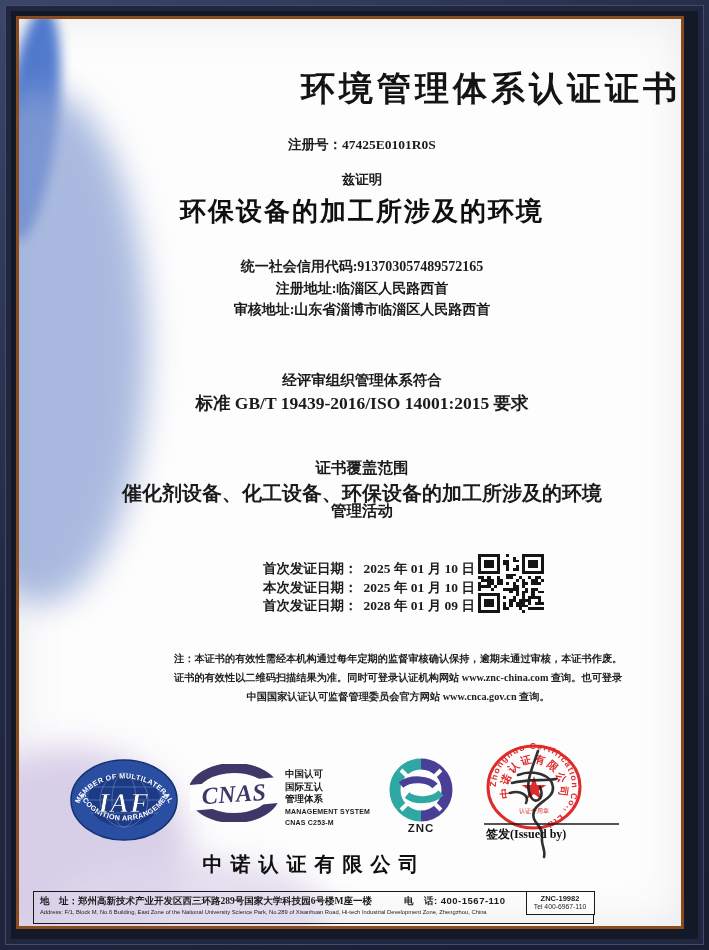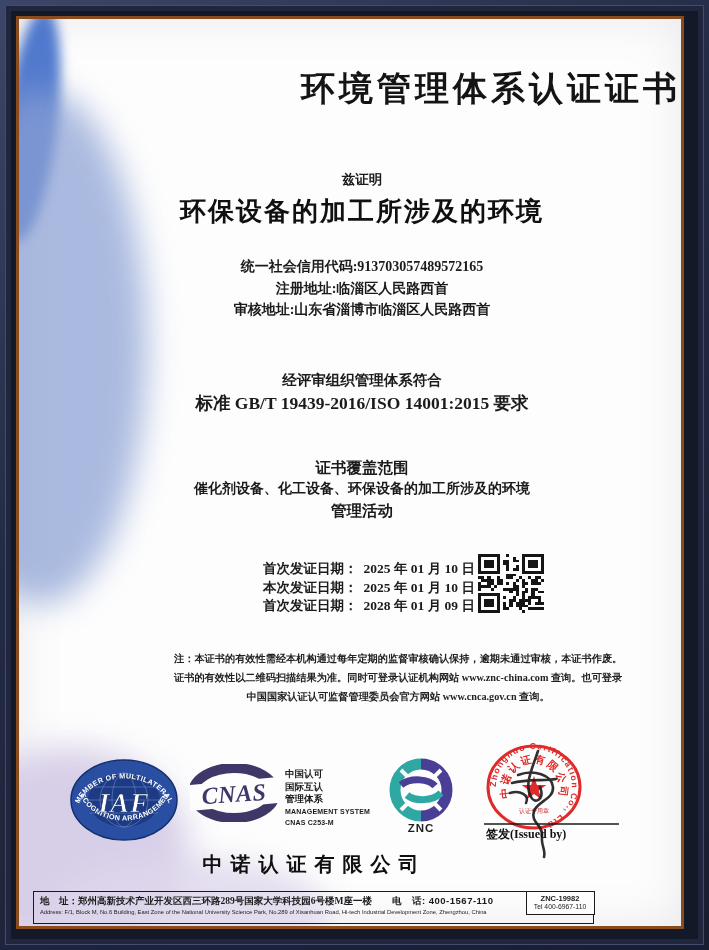--- a/index.html
+++ b/index.html
@@ -28,21 +28,21 @@
   .title       { top:47px;  font-size:34px; font-weight:700; letter-spacing:4px; color:#141414;text-align:right; }
   .reg-line    { top:117px; font-size:13.5px; font-weight:700; }
   .certify     { top:152px; font-size:13.5px; font-weight:700; }
   .company     { top:175px; font-size:26px; font-weight:700; letter-spacing:2px; color:#101010; }
   .credit      { top:239px; font-size:14px; font-weight:700; }
   .regaddr     { top:261px; font-size:14px; font-weight:700; }
   .auditaddr   { top:282px; font-size:14px; font-weight:700; }
   .conformity  { top:352px; font-size:14.5px; font-weight:700; }
   .standard    { top:372px; font-size:17.5px; font-weight:700; }
   .scope-t     { top:439px; font-size:15.5px; font-weight:700; }
-  .scope-1     { top:461px; font-size:14px; font-weight:700; }
+  .scope-1     { top:461px; font-size:20px; font-weight:700; }
   .scope-2     { top:482px; font-size:15.5px; font-weight:700; }
 
   .dates { left:244px; top:541px; font-size:13.5px; font-weight:700; line-height:18.5px; white-space:nowrap; }
   .dates .v { margin-left:6px; }
 
   .qr { left:459px; top:535px; width:66px; height:59px; display:grid;
         grid-template-columns:repeat(21,1fr); grid-template-rows:repeat(21,1fr); }
   .qr i { background:#151515; }
 
   .note { left:155px; top:630px; font-size:10.2px; font-weight:700; line-height:19px;
@@ -58,21 +58,21 @@
                font-size:11.5px; font-weight:700; letter-spacing:1px; color:#1d1d1d; }
   .stamp { left:463px; top:716px; }
 
   .issuer-cn { left:14px; top:832px; width:563px; text-align:center; font-size:20px; font-weight:700;
                letter-spacing:8px; white-space:nowrap; color:#101010; }
   .issuer-en { left:14px; top:856px; width:563px; text-align:center; font-family:"Liberation Sans",sans-serif;
                font-size:11px; font-weight:700; letter-spacing:.5px; color:#151515; }
 
   .footer-box { left:14px; top:872px; width:561px; height:33px; border:1.5px solid #1a1a1a; }
   .fb-l1 { position:absolute; left:6px; top:3px; font-size:9.5px; font-weight:700; white-space:nowrap; }
-  .fb-l1 .ph { margin-left:20px; font-family:"Liberation Sans",sans-serif; letter-spacing:.5px;text-align:center; }
+  .fb-l1 .ph { margin-left:32px; font-family:"Liberation Sans",sans-serif; letter-spacing:.5px;text-align:center; }
   .fb-l2 { position:absolute; left:6px; top:17px; width:478px; font-family:"Liberation Sans",sans-serif;
            font-size:5.8px; color:#222; white-space:nowrap; overflow:hidden; }
   .fb-r  { position:absolute; right:-1.5px; top:-1.5px; width:69px; height:24px; border:1.5px solid #1a1a1a;
            background:#fdfdfd; text-align:center; font-family:"Liberation Sans",sans-serif; }
   .fb-r .no  { font-size:7.5px; font-weight:700; margin-top:2px; }
   .fb-r .tel { font-size:6.8px; }
 </style>
 </head>
 <body>
 
@@ -83,20 +83,23 @@
   <div class="f4"></div>
 
   <div class="paper">
     <div class="blob corner-blue"></div>
     <div class="blob wave-blue"></div>
     <div class="blob lav-1"></div>
     <div class="blob lav-2"></div>
 
     <div class="ctr title">环境管理体系认证证书</div>
 
+    <div class="ctr reg-line">
+      <span>注册号：</span><span>47425E0101R0S</span>
+    </div>
 
     <div class="ctr certify">兹证明</div>
     <div class="ctr company">环保设备的加工所涉及的环境</div>
     <div class="ctr credit">统一社会信用代码:913703057489572165</div>
     <div class="ctr regaddr">注册地址:临淄区人民路西首</div>
     <div class="ctr auditaddr">审核地址:山东省淄博市临淄区人民路西首</div>
     <div class="ctr conformity">经评审组织管理体系符合</div>
     <div class="ctr standard">标准 GB/T 19439-2016/ISO 14001:2015 要求</div>
     <div class="ctr scope-t">证书覆盖范围</div>
     <div class="ctr scope-1">催化剂设备、化工设备、环保设备的加工所涉及的环境</div>

